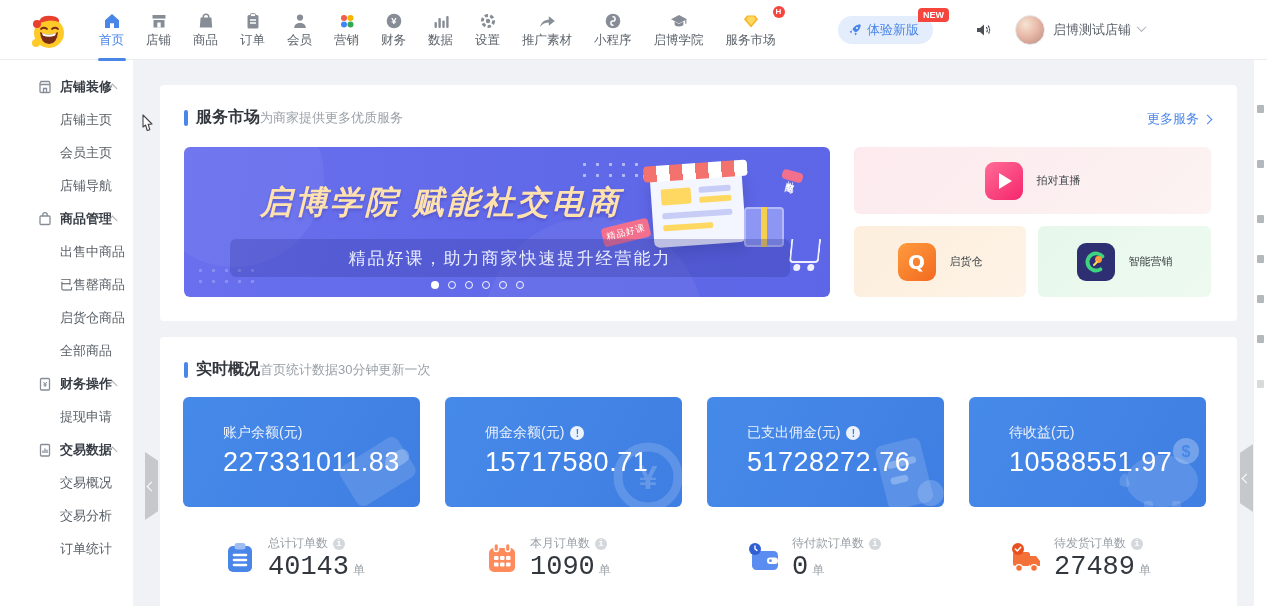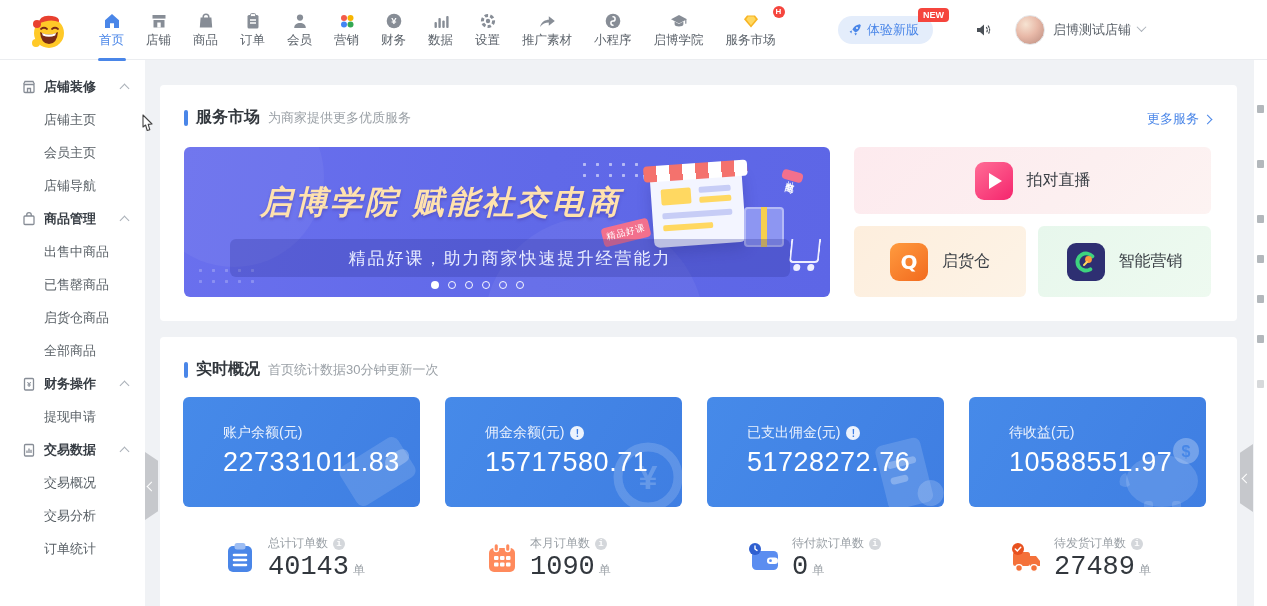--- a/index.html
+++ b/index.html
@@ -35,43 +35,43 @@
     border:1px solid #e4e7ea;}
   .account-name{margin-left:8px;font-size:13px;color:#5c636b;cursor:pointer;white-space:nowrap;}
   .chev{display:inline-block;width:7px;height:7px;border-left:1.6px solid #aab0b8;
     border-top:1.6px solid #aab0b8;}
   .chev.up{transform:rotate(45deg);}
   .chev.down{transform:rotate(225deg) translate(1px,1px);}
   .chev.right{transform:rotate(135deg);border-color:#4a86e8;}
   .chev.left-w{transform:rotate(-45deg);border-color:#fff;}
   .acct-chev{margin-left:7px;margin-top:-3px;}
   
-  .sidebar{position:absolute;top:60px;left:0;width:145px;height:546px;background:#fff;
-    padding-top:10px;z-index:10;}
+  .sidebar{position:absolute;top:60px;left:0;width:133px;height:546px;background:#fff;
+    padding-top:10px;z-index:10;padding-left:16px;}
   .side-row{position:relative;height:33px;display:flex;align-items:center;cursor:pointer;}
   .side-row .gicon{position:absolute;left:21px;display:flex;}
   .side-row .glabel{position:absolute;left:44px;font-size:13px;color:#373d44;font-weight:bold;white-space:nowrap;}
   .side-row .gchev{position:absolute;right:17px;top:15px;}
   .side-row.sub .slabel{position:absolute;left:44px;font-size:13px;color:#596066;white-space:nowrap;}
   
   .handle{position:absolute;width:13px;height:68px;background:#c6c8cc;z-index:20;
     display:flex;align-items:center;justify-content:center;}
   .handle.left{left:145px;top:452px;clip-path:polygon(0 0,100% 13%,100% 87%,0 100%);}
   .handle.right{left:1240px;top:444px;clip-path:polygon(100% 0,0 13%,0 87%,100% 100%);}
   
   .right-strip{position:absolute;right:0;top:60px;width:13px;height:546px;background:#fff;z-index:5;}
   .frag{position:absolute;left:3px;background:#9aa0a6;border-radius:1px;width:7px;height:8px;opacity:.75;}
   
   .panel{position:absolute;left:160px;width:1077px;background:#fff;border-radius:4px;}
   .panel.sm{top:85px;height:236px;}
   .panel.rt{top:337px;height:300px;}
   .panel-head{position:absolute;top:22px;left:24px;display:flex;align-items:center;}
   .tick{width:4px;height:16px;background:#4a86e8;border-radius:2px;margin-right:8px;}
   .p-title{font-size:16px;font-weight:bold;color:#32373d;}
-  .p-sub{font-size:13px;color:#9aa0a6;margin-left:8px;}
+  .p-sub{font-size:13px;color:#9aa0a6;}
   .more-link{position:absolute;top:25px;right:26px;font-size:13px;color:#4a86e8;cursor:pointer;
     display:flex;align-items:center;gap:5px;}
   
   .banner{position:absolute;left:24px;top:62px;width:646px;height:150px;border-radius:6px;
     overflow:hidden;cursor:pointer;
     background:linear-gradient(100deg,#6a70ee 0%,#6069e8 55%,#5d66e6 100%);}
   .banner .swirl{position:absolute;border-radius:50%;background:rgba(255,255,255,.05);}
   .banner-title{position:absolute;left:76px;top:34px;font-size:32px;font-weight:800;
     font-style:italic;letter-spacing:3px;color:#ffe2ae;white-space:nowrap;
     text-shadow:0 2px 3px rgba(60,40,140,.35);}
@@ -103,21 +103,21 @@
   .tag-left{left:8px;top:68px;background:#f2708d;transform:rotate(-14deg);}
   .tag-right{left:188px;top:16px;background:#f2708d;transform:rotate(16deg);writing-mode:vertical-lr;}
   
   .svc{position:absolute;border-radius:6px;cursor:pointer;display:flex;align-items:center;justify-content:center;gap:14px;}
   .svc-live{left:694px;top:62px;width:357px;height:67px;
     background:linear-gradient(135deg,#fdeaee 0%,#fceff0 60%,#fdf3f2 100%);}
   .svc-warehouse{left:694px;top:141px;width:172px;height:71px;
     background:linear-gradient(135deg,#fdeedd 0%,#fdf3e6 100%);}
   .svc-marketing{left:878px;top:141px;width:173px;height:71px;
     background:linear-gradient(135deg,#e7f7ec 0%,#eefaf0 100%);}
-  .svc-name{font-size:16px;color:#3a3f45;text-align:right;}
+  .svc-name{font-size:11px;color:#3a3f45;text-align:right;}
   .svc-ico{width:38px;height:38px;border-radius:9px;position:relative;flex:none;}
   .ico-live{background:linear-gradient(140deg,#ff6d96,#f5256d);}
   .ico-live:after{content:"";position:absolute;left:14px;top:11px;width:0;height:0;
     border-left:13px solid #fff;border-top:8px solid transparent;border-bottom:8px solid transparent;}
   .ico-wh{background:linear-gradient(140deg,#ff9b3f,#f26a1e);display:flex;align-items:center;justify-content:center;}
   .ico-wh span{color:#fff;font-weight:800;font-size:20px;font-family:"DejaVu Sans",sans-serif;}
   .ico-mk{background:#2e2f72;display:flex;align-items:center;justify-content:center;}
   
   .bcard{position:absolute;top:60px;width:237px;height:110px;border-radius:6px;overflow:hidden;
     background:linear-gradient(120deg,#468ae9 0%,#3f7ee2 100%);color:#fff;cursor:pointer;}

